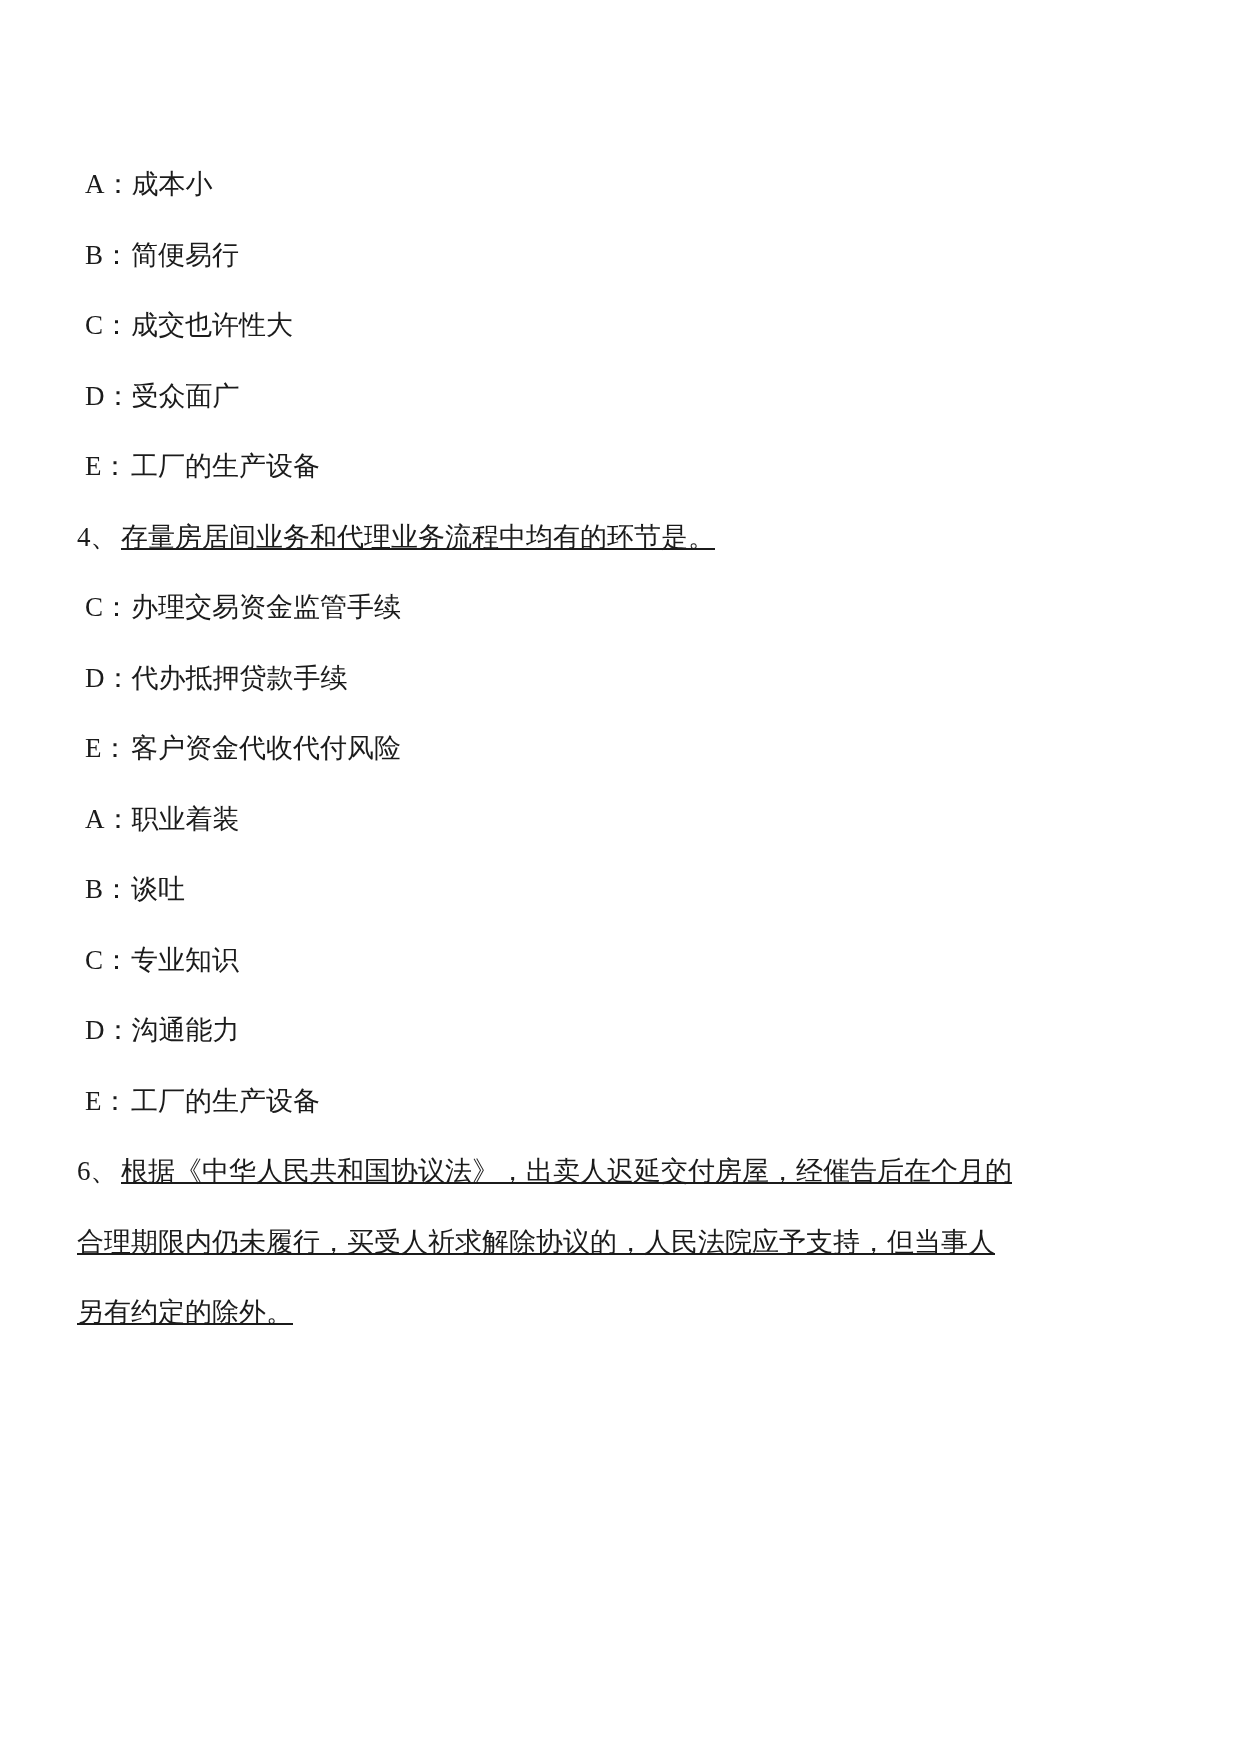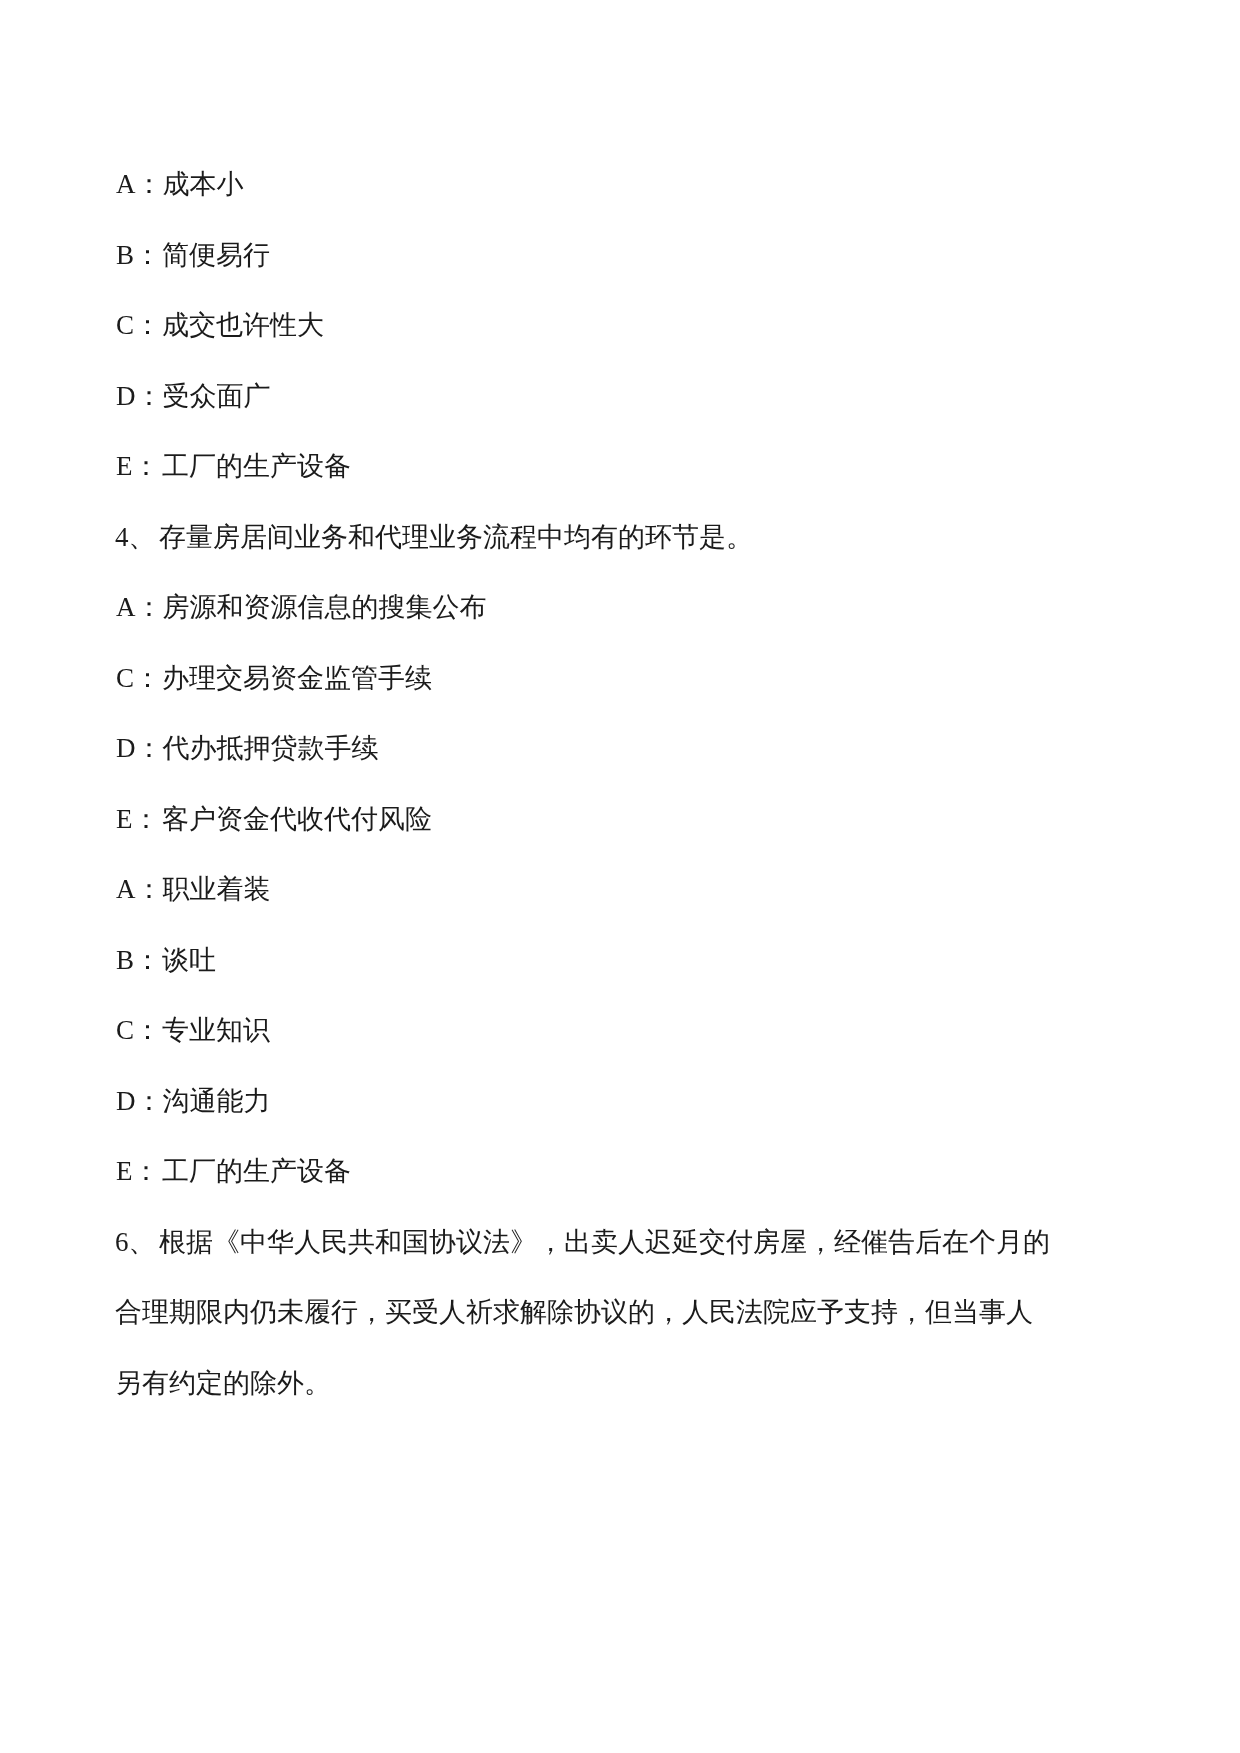--- a/index.html
+++ b/index.html
@@ -19,24 +19,25 @@
   .content {
     padding-top: 149px;
     font-size: 27px;
   }
   .line {
     height: 70.5px;
     line-height: 70.5px;
     white-space: nowrap;
   }
   .opt {
-    padding-left: 116px;
+    padding-left: 85px;
   }
   .q {
-    padding-left: 115px;
+    padding-left: 77px;
+    text-decoration: underline;
   }
   .opt-label {
     display: inline-block;
     min-width: 46px;
   }
   .q-num {
     display: inline-block;
     min-width: 44px;
   }
 </style>
@@ -46,21 +47,20 @@
 <div class="page">
   <div class="content">
 
     <div class="line opt"><span class="opt-label">A：</span><span>成本小</span></div>
     <div class="line opt"><span class="opt-label">B：</span><span>简便易行</span></div>
     <div class="line opt"><span class="opt-label">C：</span><span>成交也许性大</span></div>
     <div class="line opt"><span class="opt-label">D：</span><span>受众面广</span></div>
     <div class="line opt"><span class="opt-label">E：</span><span>工厂的生产设备</span></div>
 
     <div class="line q"><span class="q-num">4、</span><span>存量房居间业务和代理业务流程中均有的环节是。</span></div>
-    <div class="line opt"><span class="opt-label">A：</span><span>房源和资源信息的搜集公布</span></div>
     <div class="line opt"><span class="opt-label">C：</span><span>办理交易资金监管手续</span></div>
     <div class="line opt"><span class="opt-label">D：</span><span>代办抵押贷款手续</span></div>
     <div class="line opt"><span class="opt-label">E：</span><span>客户资金代收代付风险</span></div>
 
     <div class="line opt"><span class="opt-label">A：</span><span>职业着装</span></div>
     <div class="line opt"><span class="opt-label">B：</span><span>谈吐</span></div>
     <div class="line opt"><span class="opt-label">C：</span><span>专业知识</span></div>
     <div class="line opt"><span class="opt-label">D：</span><span>沟通能力</span></div>
     <div class="line opt"><span class="opt-label">E：</span><span>工厂的生产设备</span></div>
 

